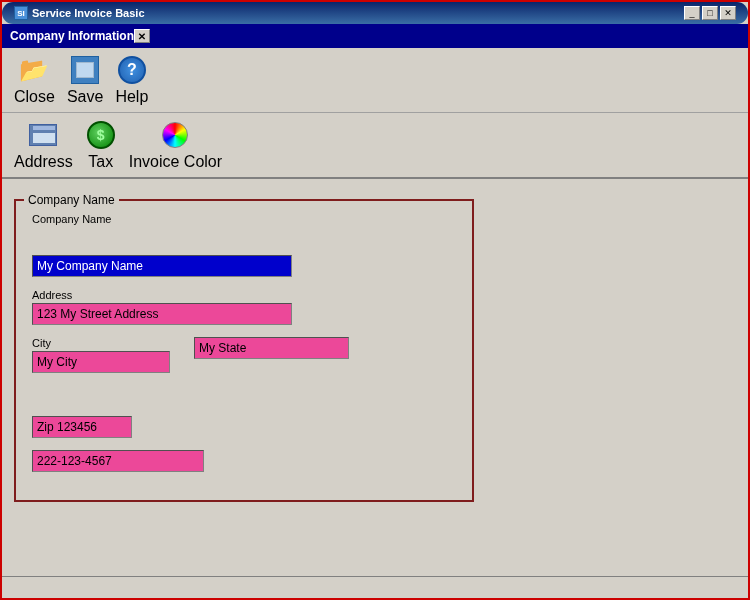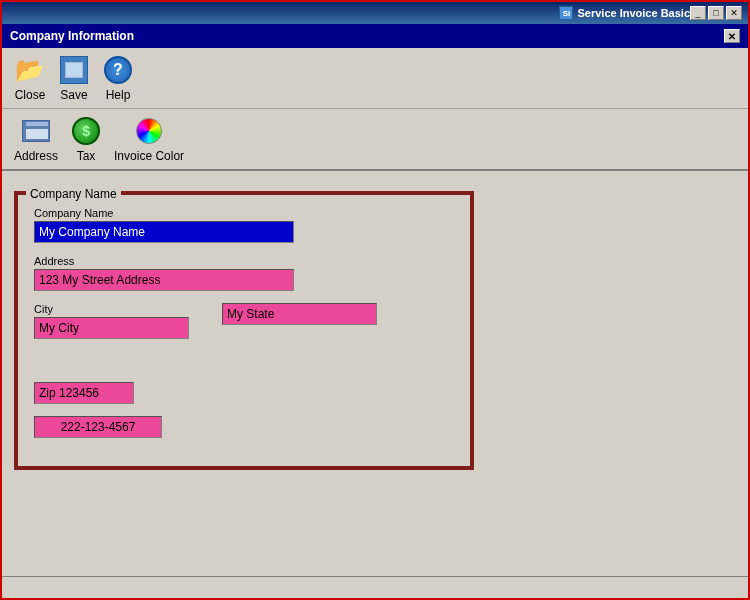--- a/index.html
+++ b/index.html
@@ -19,26 +19,27 @@
       border: 2px solid #cc0000;
       display: flex;
       flex-direction: column;
       background: #d4d0c8;
     }
 
     
     .title-bar {
       background: linear-gradient(to bottom, #0a246a, #3a6ea5);
       color: white;
-      padding: 3px 6px;
-      display: flex;
-      align-items: center;
-      justify-content: flex-end;
+      padding: 3px 12px;
+      display: flex;
+      align-items: center;
+      justify-content: space-between;
       height: 22px;
       flex-shrink: 0;
+      border-radius: 11px;
     }
     .title-bar-left {
       display: flex;
       align-items: center;
       gap: 4px;
       font-size: 11px;
       font-weight: bold;
     }
     .title-icon {
       width: 14px;
@@ -72,21 +73,21 @@
 
     
     .dialog-bar {
       background: #00008b;
       color: white;
       padding: 4px 8px;
       font-size: 12px;
       font-weight: bold;
       display: flex;
       align-items: center;
-      justify-content: space-between;
+      justify-content: flex-start;
       height: 24px;
       flex-shrink: 0;
     }
     .dialog-close-btn {
       width: 16px;
       height: 14px;
       background: #d4d0c8;
       border: 1px solid #808080;
       border-top-color: #ffffff;
       border-left-color: #ffffff;
@@ -119,21 +120,21 @@
     }
     .tool-icon {
       width: 32px;
       height: 32px;
       margin-bottom: 2px;
       display: flex;
       align-items: center;
       justify-content: center;
     }
     .tool-label {
-      font-size: 12px;
+      font-size: 16px;
       color: #000;
     }
 
     .folder-icon {
       font-size: 24px;
     }
 
     .icon-save-inner {
       width: 28px;
       height: 28px;
@@ -239,21 +240,21 @@
     
     .main-content {
       flex: 1;
       background: #d4d0c8;
       padding: 12px;
       overflow: auto;
     }
 
     
     .group-box {
-      border: 4px solid #7f1d1d;
+      border: 2px solid #7f1d1d;
       background: #d4d0c8;
       padding: 12px 16px 16px 16px;
       position: relative;
       width: 460px;
       margin-top: 8px;
     }
     .group-box-label {
       position: absolute;
       top: -8px;
       left: 8px;
@@ -278,30 +279,31 @@
       border-left-color: #505050;
       background: #ec4899;
       padding: 2px 4px;
       font-size: 12px;
       font-family: 'Segoe UI', Tahoma, Arial, sans-serif;
       height: 22px;
     }
     .field-input.selected {
       background: #0000cc;
       color: white;
+      margin-top: 28px;
     }
     .input-full { width: 260px; }
-    .input-city { width: 155px; }
+    .input-city { width: 138px; }
     .input-state { width: 155px; }
     .input-zip { width: 100px; margin-top: 31px; }
-    .input-phone { width: 128px; text-align: center; }
+    .input-phone { width: 172px; }
 
     .row-fields {
       display: flex;
-      gap: 33px;
+      gap: 24px;
     }
 
     
     .status-bar {
       height: 22px;
       background: #d4d0c8;
       border-top: 1px solid #808080;
       flex-shrink: 0;
     }
   </style>

